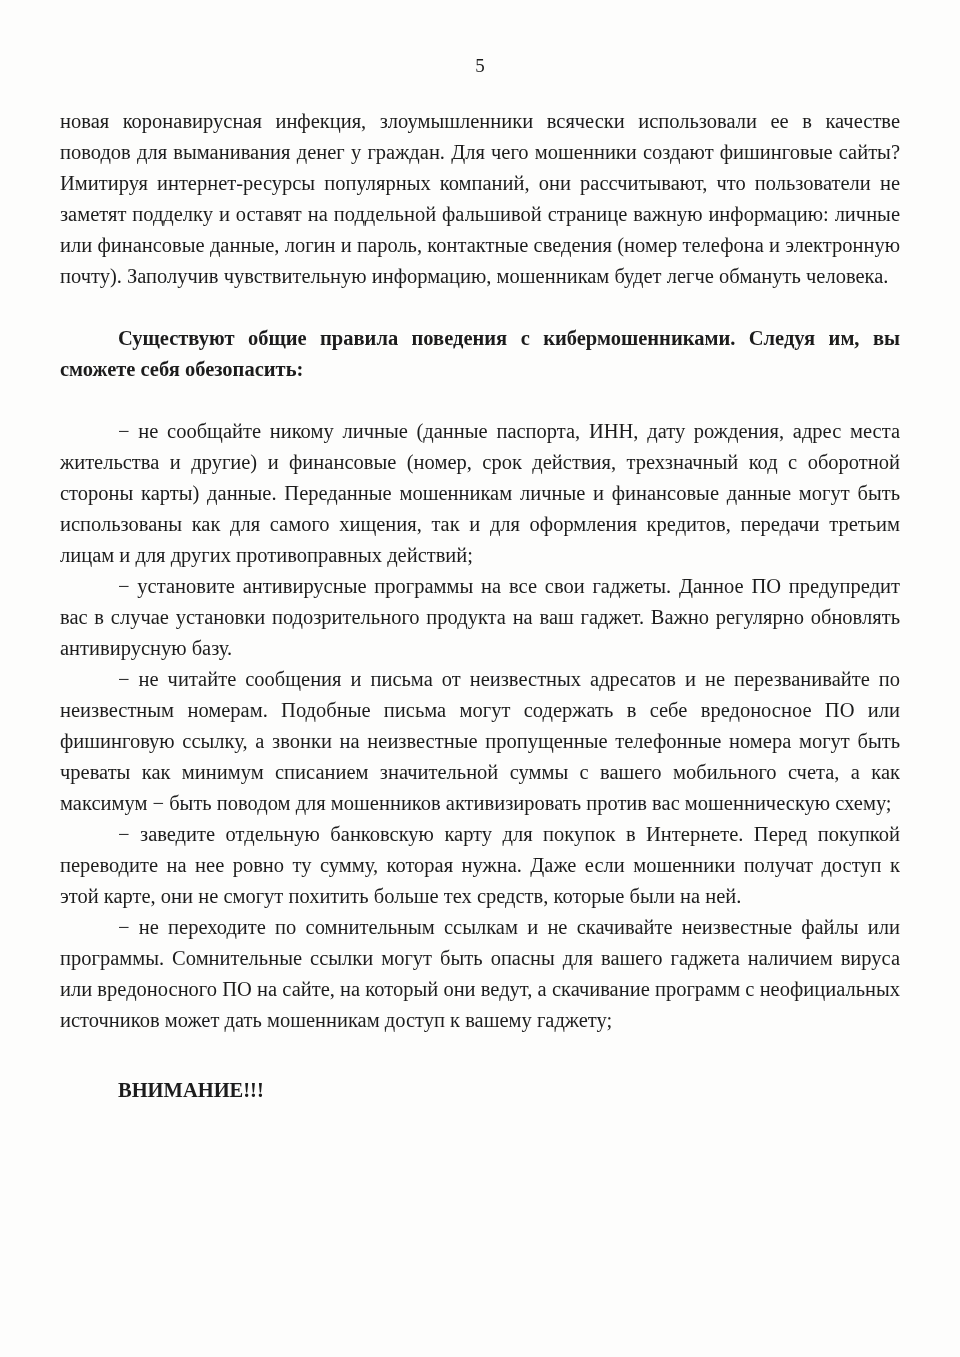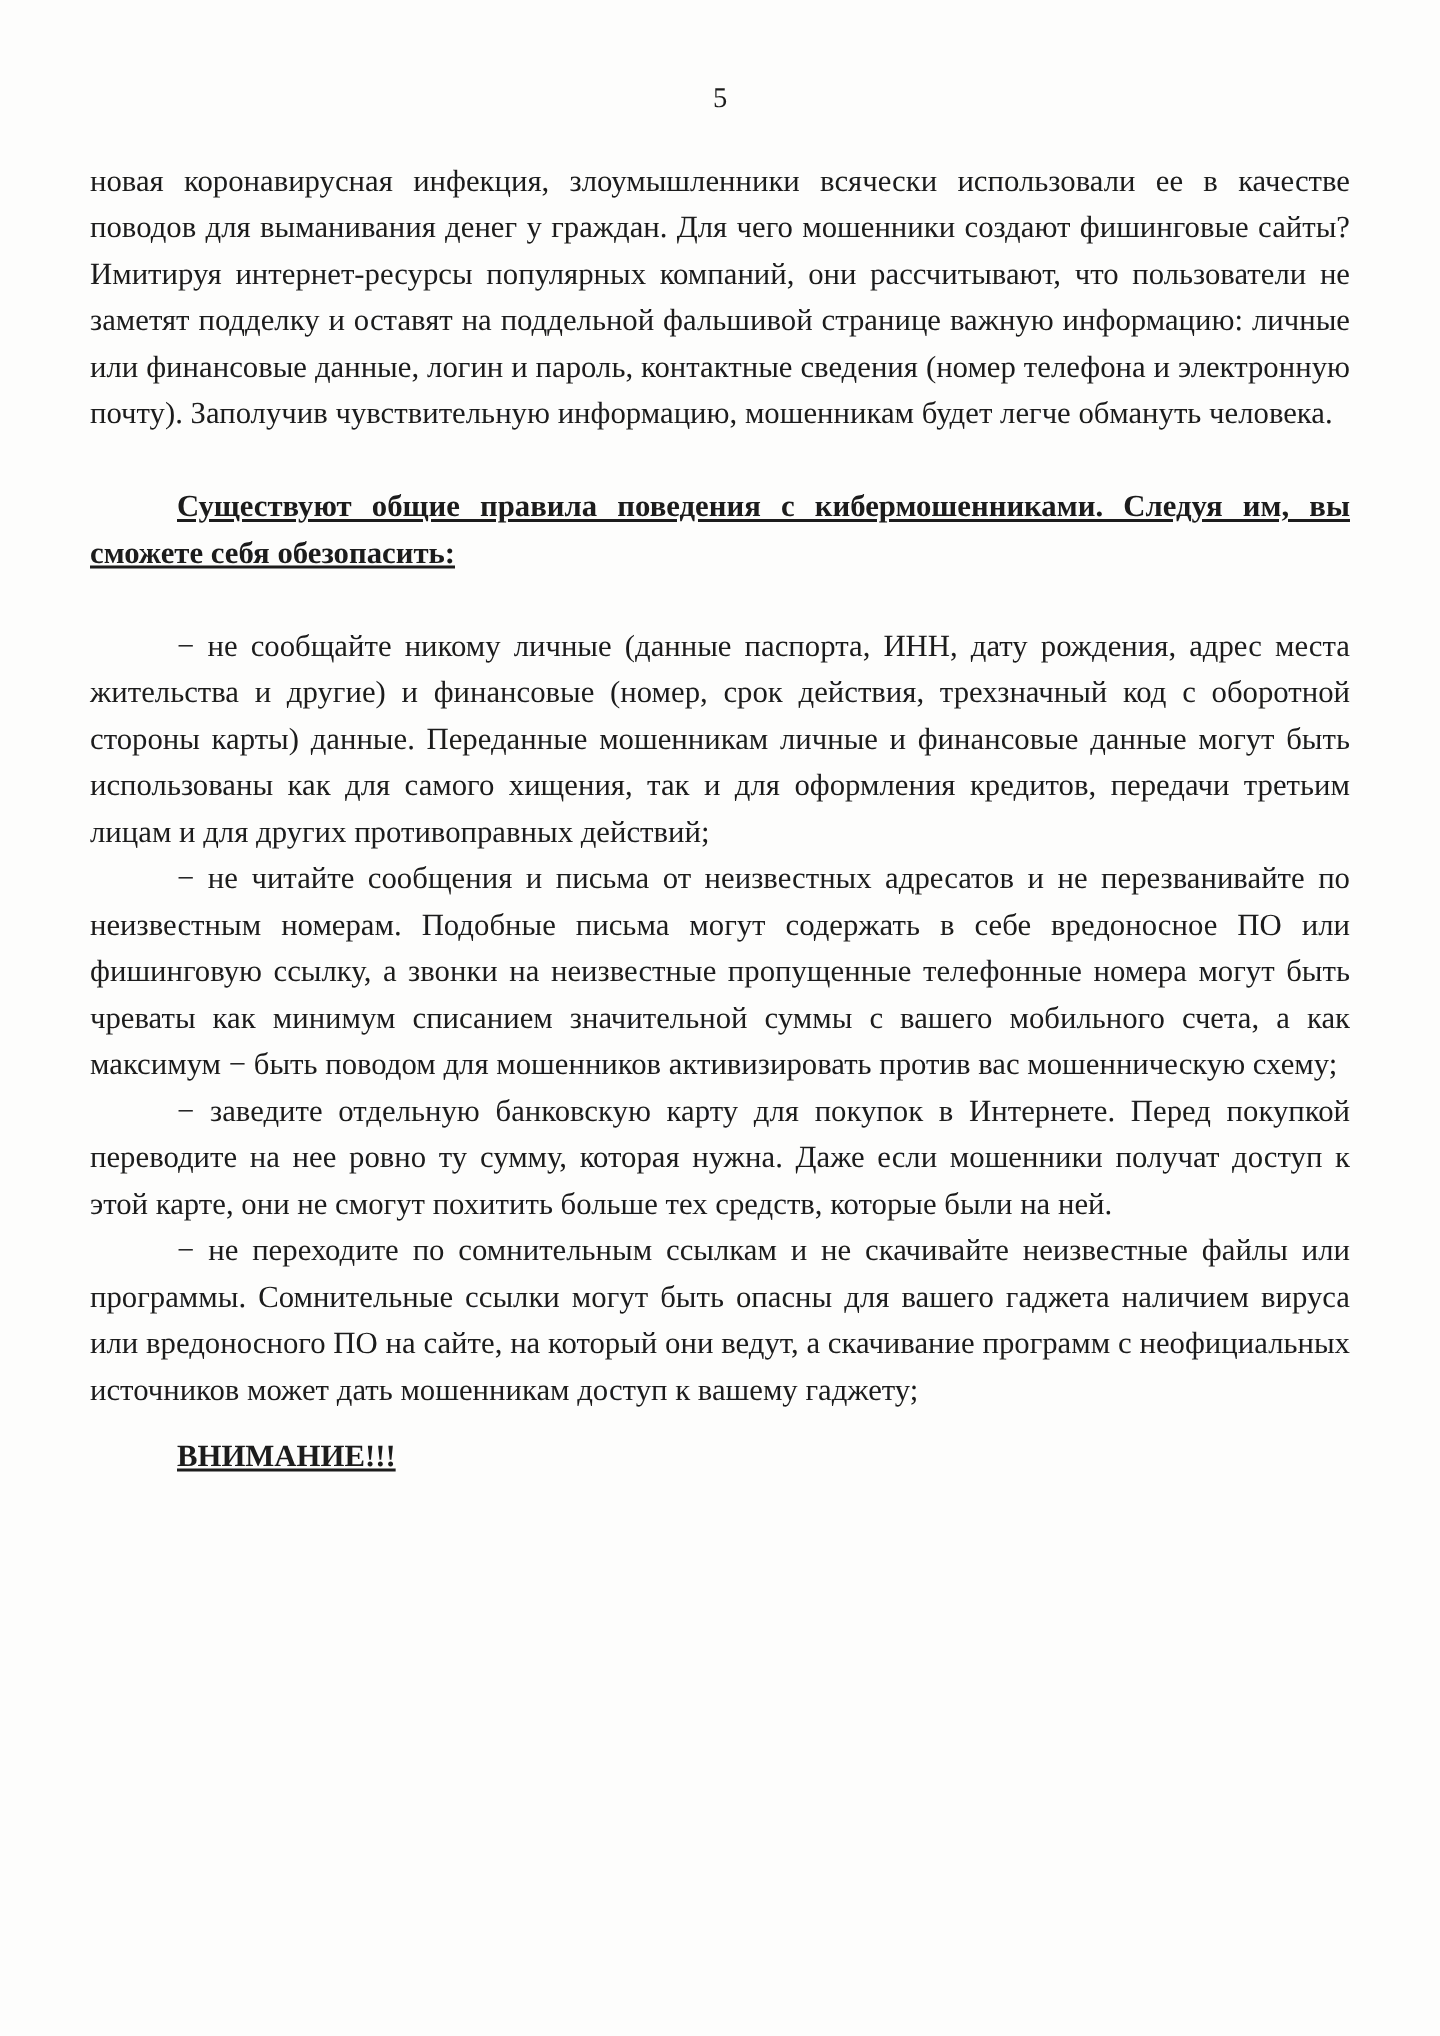--- a/index.html
+++ b/index.html
@@ -33,40 +33,40 @@
   p.no-indent {
     text-indent: 0;
     margin-top: 16px;
   }
   p.heading {
     font-weight: bold;
     margin-top: 31px;
     margin-bottom: 31px;
   }
   .u {
-    text-decoration: underline;
   }
   p.attention {
     font-weight: bold;
-    margin-top: 13px;
+    margin-top: 39px;
   }
 </style>
 </head>
 <body>
 
 <div class="page">
 
   <div class="page-number">5</div>
 
   <p class="body-par no-indent">новая коронавирусная инфекция, злоумышленники всячески использовали ее в качестве поводов для выманивания денег у граждан. Для чего мошенники создают фишинговые сайты? Имитируя интернет-ресурсы популярных компаний, они рассчитывают, что пользователи не заметят подделку и оставят на поддельной фальшивой странице важную информацию: личные или финансовые данные, логин и пароль, контактные сведения (номер телефона и электронную почту). Заполучив чувствительную информацию, мошенникам будет легче обмануть человека.</p>
 
   <p class="body-par heading"><span class="u">Существуют общие правила поведения с кибермошенниками. Следуя им, вы сможете себя обезопасить:</span></p>
 
   <div>
     <p class="body-par">− не сообщайте никому личные (данные паспорта, ИНН, дату рождения, адрес места жительства и другие) и финансовые (номер, срок действия, трехзначный код с оборотной стороны карты) данные. Переданные мошенникам личные и финансовые данные могут быть использованы как для самого хищения, так и для оформления кредитов, передачи третьим лицам и для других противоправных действий;</p>
+    <p class="body-par">− установите антивирусные программы на все свои гаджеты. Данное ПО предупредит вас в случае установки подозрительного продукта на ваш гаджет. Важно регулярно обновлять антивирусную базу.</p>
     <p class="body-par">− не читайте сообщения и письма от неизвестных адресатов и не перезванивайте по неизвестным номерам. Подобные письма могут содержать в себе вредоносное ПО или фишинговую ссылку, а звонки на неизвестные пропущенные телефонные номера могут быть чреваты как минимум списанием значительной суммы с вашего мобильного счета, а как максимум − быть поводом для мошенников активизировать против вас мошенническую схему;</p>
     <p class="body-par">− заведите отдельную банковскую карту для покупок в Интернете. Перед покупкой переводите на нее ровно ту сумму, которая нужна. Даже если мошенники получат доступ к этой карте, они не смогут похитить больше тех средств, которые были на ней.</p>
     <p class="body-par">− не переходите по сомнительным ссылкам и не скачивайте неизвестные файлы или программы. Сомнительные ссылки могут быть опасны для вашего гаджета наличием вируса или вредоносного ПО на сайте, на который они ведут, а скачивание программ с неофициальных источников может дать мошенникам доступ к вашему гаджету;</p>
   </div>
 
   <p class="body-par attention"><span class="u">ВНИМАНИЕ!!!</span></p>
 
 </div>
 
 </body></html>

